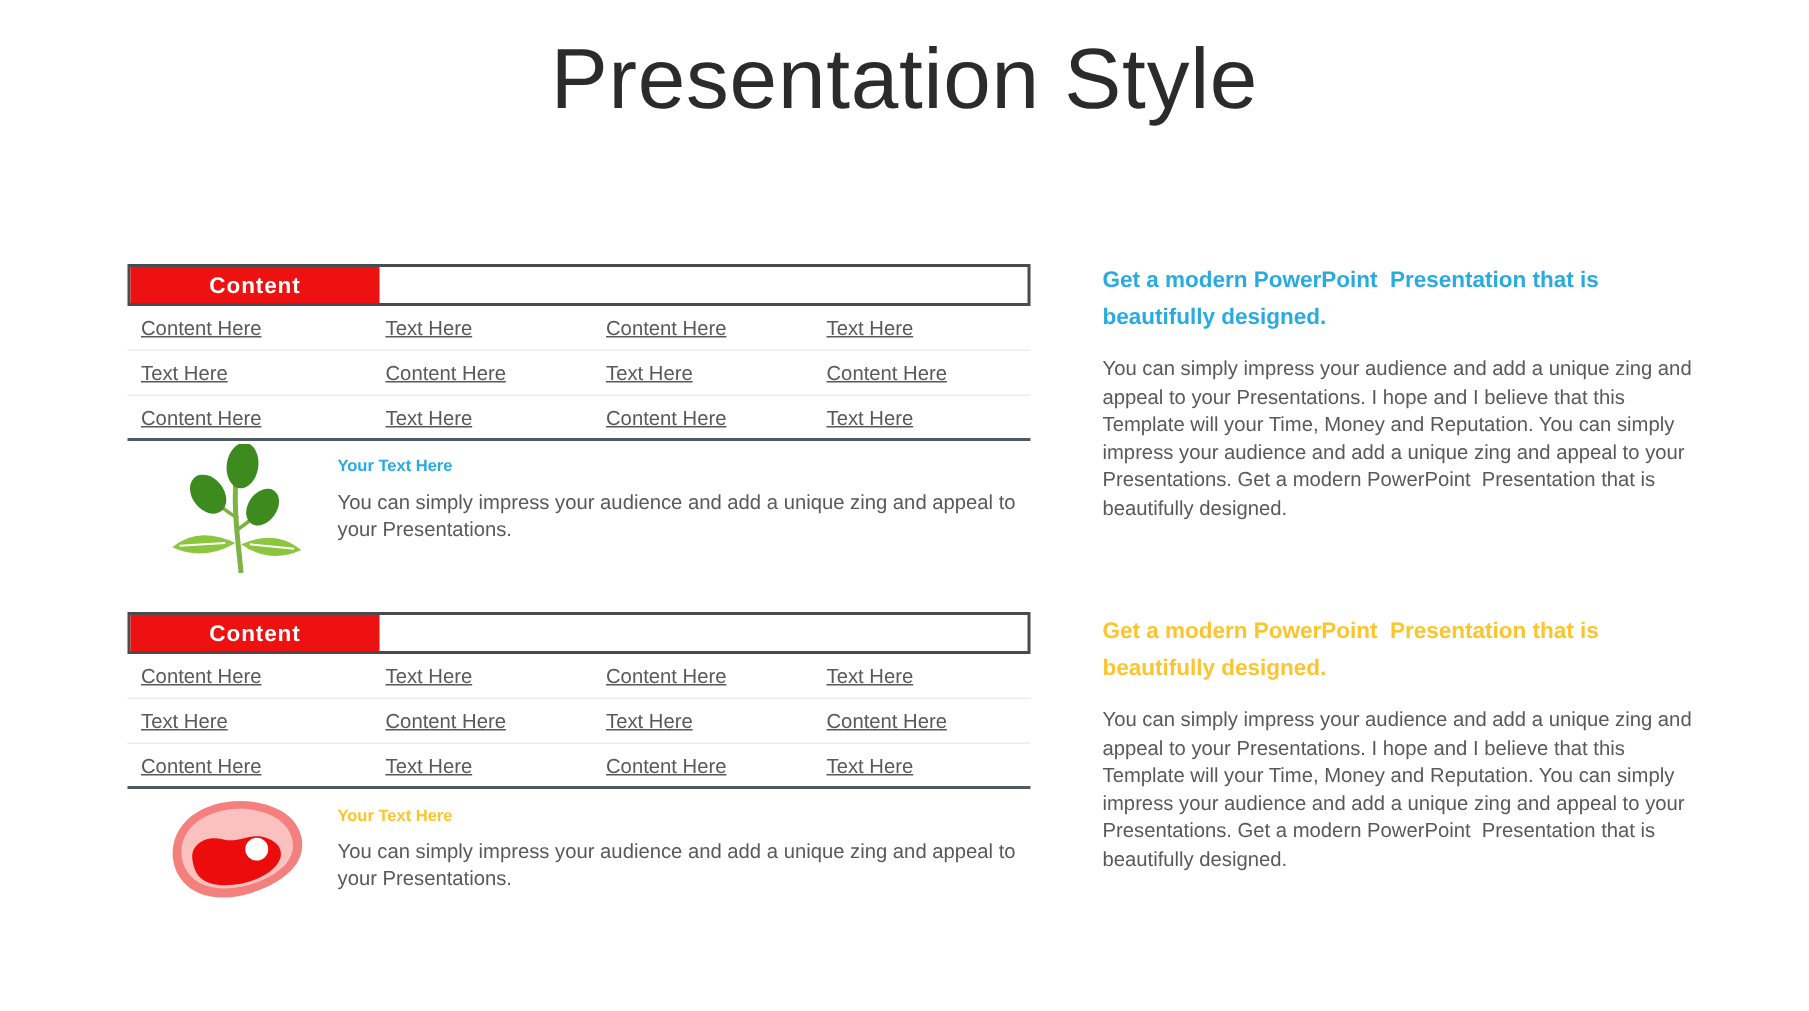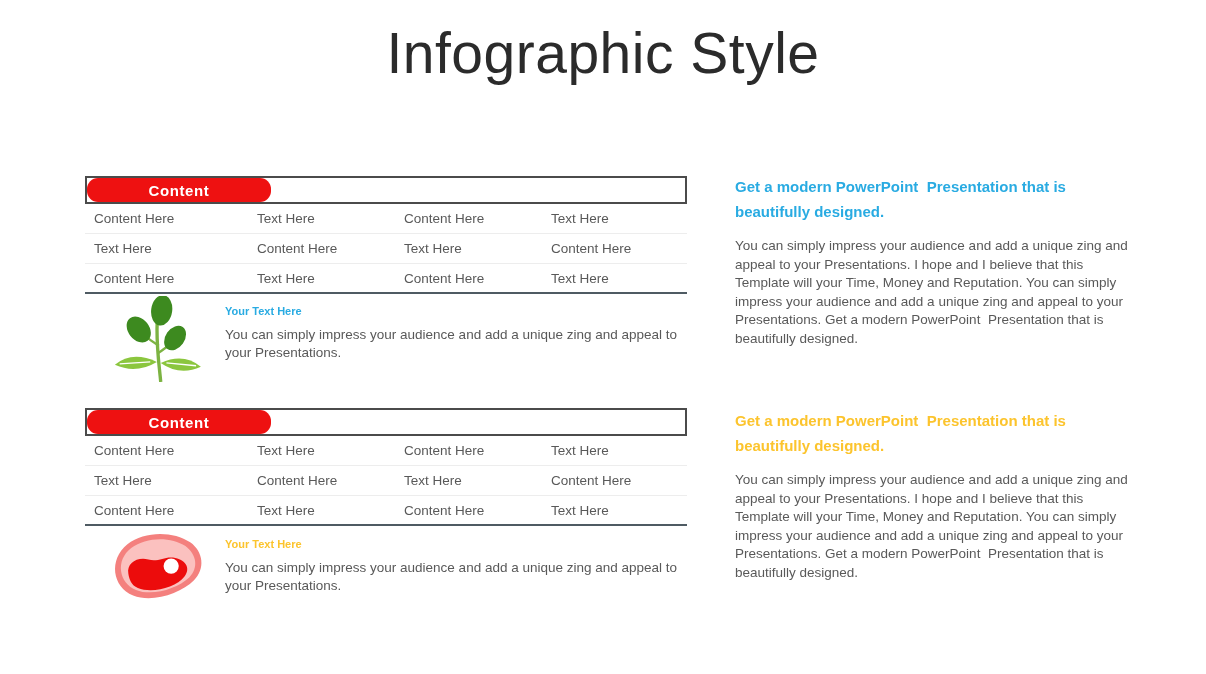--- a/index.html
+++ b/index.html
@@ -13,24 +13,24 @@
     font-size:57px; font-weight:400; color:#2b2b2b; letter-spacing:0.5px;
   }
   
   .dtable { position:absolute; left:85px; width:602px; }
   .t1 { top:176px; } .t2 { top:408px; }
   .thead { display:flex; height:28px; border:2px solid #4b4b4b; }
   .th {
     color:#fff; font-weight:bold; font-size:15px; letter-spacing:0.6px;
     display:flex; align-items:center; justify-content:center;
   }
-  .th.c0 { width:184px;border-radius:11px; } .th.cn { flex:1;margin-top:40px; }
+  .th.c0 { width:166px; } .th.cn { flex:1;margin-top:40px; }
   .trow {
     display:flex; height:30px; align-items:center;
-    font-size:13.5px; color:#595959; border-bottom:1px solid #ededed;
+    font-size:13.5px; color:#595959; border-bottom:1px solid #ededed;text-decoration:underline;
   }
   .trow.last { border-bottom:2px solid #4f5b63; }
   .td.c0 { width:161px; padding-left:9px; } .td.cn { flex:1; padding-left:11px; }
   
   .note { position:absolute; left:85px; width:602px; display:flex; }
   .n1 { top:296px; } .n2 { top:529px; }
   .note-icon { width:143px; display:flex; justify-content:center; align-items:flex-start; }
   .note-text { flex:1; padding-top:9px; }
   .note-title { font-size:11px; font-weight:bold; margin-bottom:9px; white-space:pre-wrap; }
   .note-body { font-size:13.5px; color:#595959; line-height:18px; width:462px; }
@@ -38,21 +38,21 @@
   .side { position:absolute; left:735px; width:402px; }
   .s1 { top:174px; } .s2 { top:408px; }
   .side-heading { font-size:15px; font-weight:bold; line-height:25px; white-space:pre-wrap; }
   .side-body { margin-top:13px; font-size:13.5px; color:#595959; line-height:18.5px; white-space:pre-wrap; }
 </style>
 </head>
 <body>
 
 <div class="slide">
 
-  <div class="title">Infographic Style</div>
+  <div class="title">Presentation Style</div>
 
   <div class="dtable t1">
     <div class="thead">
       <div class="th c0" style="background-color: rgb(238, 17, 17);">Content</div>
       <div class="th cn" style="background-color: rgb(41, 170, 227);">A TITLE</div>
       <div class="th cn" style="background-color: rgb(41, 170, 227);">B TITLE</div>
       <div class="th cn" style="background-color: rgb(41, 170, 227);">C TITLE</div>
     </div>
     <div class="trow">
       <div class="td c0">Content Here</div>

